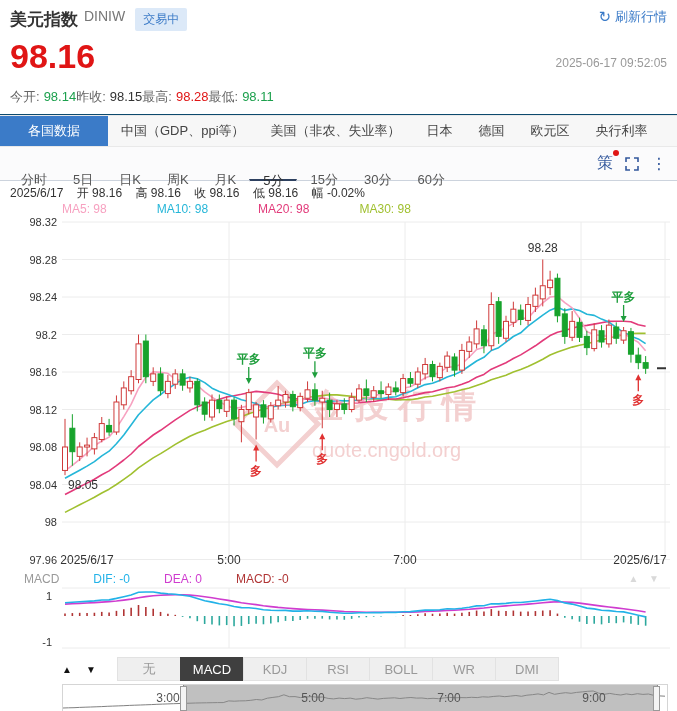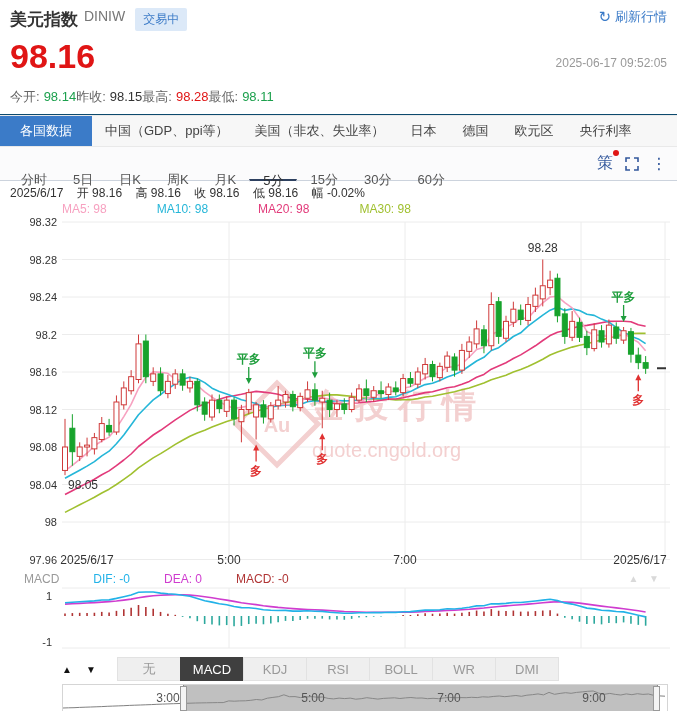--- a/index.html
+++ b/index.html
@@ -14,21 +14,21 @@
   .hdr-price{display:flex;align-items:flex-end;height:44px;}
   .big-price{font-size:34px;font-weight:bold;color:#e01515;line-height:40px;}
   .chg{font-size:15px;color:#e01515;margin-left:18px;line-height:30px;}
   .dt{margin-left:auto;font-size:12px;color:#999;line-height:26px;}
   .stats{display:flex;padding:8px 0 8px 10px;font-size:13px;border-bottom:1px solid #0c4a6e;}
   .stats .lb{color:#666;}
   .stats .v{margin-left:4px;}
   .v.green{color:#1ca04d;} .v.red{color:#e01515;} .v.dark{color:#333;}
   .navtabs{display:flex;align-items:stretch;background:#f7f7f7;border-top:1px solid #e9e9e9;border-bottom:1px solid #e9e9e9;height:30px;font-size:13px;color:#444;}
   .navtab{display:flex;align-items:center;padding:0 13px;cursor:pointer;white-space:nowrap;}
-  .navtab.active{background:#3b7bc8;color:#fff;padding:0 20px;}
+  .navtab.active{background:#3b7bc8;color:#fff;padding:0 28px;}
   .ptabs{display:flex;align-items:stretch;height:33px;background:#fbfbfc;border-bottom:1px solid #ccd3dd;font-size:13px;color:#555;}
   .ptab{display:flex;align-items:center;padding:0 13px;cursor:pointer;margin-top:32px;}
   .ptab.active{background:#c4b5fd;color:#333;border-left:1px solid #dde1e8;border-right:1px solid #dde1e8;border-top:2px solid #2e4160;margin-bottom:-1px;border-bottom:1px solid #fff;}
   .applink{display:flex;align-items:center;color:#e01515;font-weight:bold;font-size:16px;margin-left:6px;cursor:pointer;}
   .ptools{display:flex;align-items:center;margin-left:auto;gap:12px;padding-right:10px;}
   .strategy{color:#33589c;font-size:16px;position:relative;cursor:pointer;}
   .strategy .dot{position:absolute;top:-3px;right:-6px;width:6px;height:6px;border-radius:50%;background:#e01515;}
   .fsicon{cursor:pointer;display:flex;}
   .more{color:#33589c;font-size:16px;cursor:pointer;}
   .infoline{padding:4px 0 0 10px;font-size:12px;color:#333;height:17px;}

